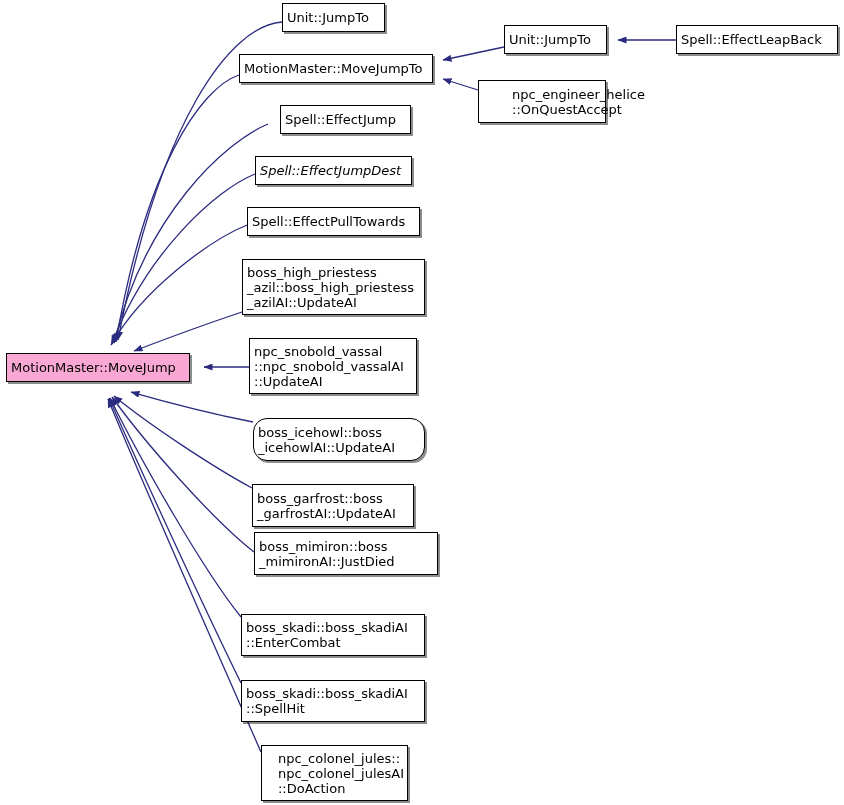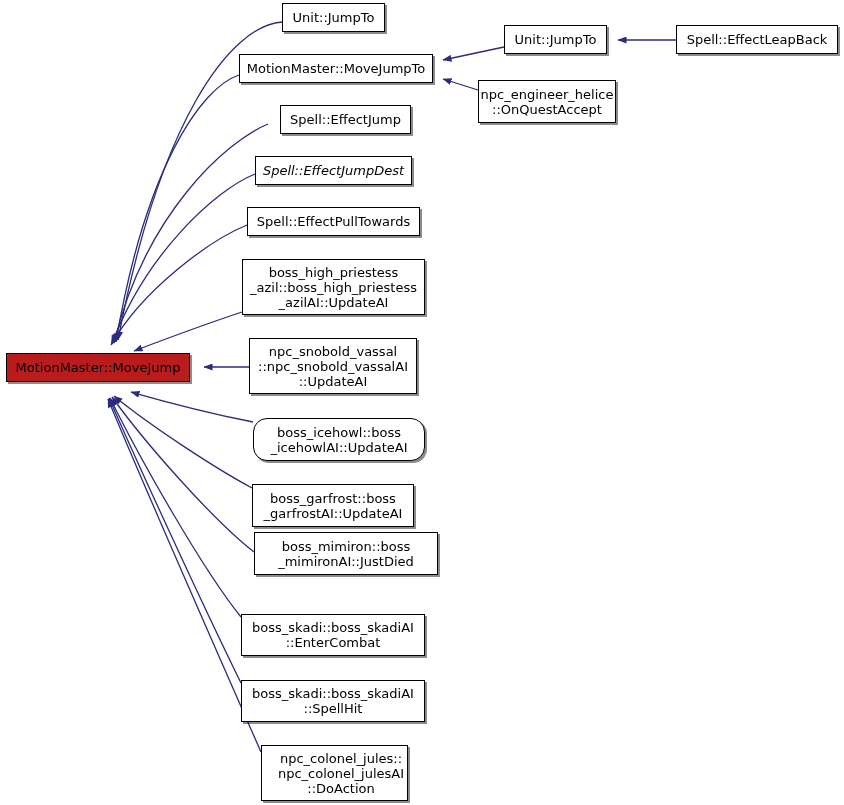--- a/index.html
+++ b/index.html
@@ -31,27 +31,27 @@
     position: absolute;
     box-sizing: border-box;
     border: 1px solid #000000;
     background: #ffffff;
     color: #000000;
     font-size: 13px;
     line-height: 15px;
     display: flex;
     align-items: center;
     justify-content: center;
-    text-align: center;
+    text-align: left;
     white-space: pre-line;
     box-shadow: 2px 2px 0 rgba(0,0,0,0.45);
     z-index: 2;
   }
   .node.current {
-    background: #b91c1c;
+    background: #f9a8d4;
     border: 1px solid #000000;
   }
   .node-label {
     display: block;
     width: 100%;
     padding: 0 4px;
   }
 </style>
 </head>
 <body>
@@ -102,17 +102,17 @@
       <div class="node" style="left: 254px; top: 532px; width: 184px; height: 43px;"><span class="node-label">boss_mimiron::boss
 _mimironAI::JustDied</span></div>
       <div class="node" style="left: 241px; top: 614px; width: 184px; height: 42px;"><span class="node-label">boss_skadi::boss_skadiAI
 ::EnterCombat</span></div>
       <div class="node" style="left: 241px; top: 680px; width: 184px; height: 42px;"><span class="node-label">boss_skadi::boss_skadiAI
 ::SpellHit</span></div>
       <div class="node" style="left: 261px; top: 745px; width: 147px; height: 56px; padding-left: 13px;"><span class="node-label">npc_colonel_jules::
 npc_colonel_julesAI
 ::DoAction</span></div>
       <div class="node" style="left: 504px; top: 25px; width: 103px; height: 29px;"><span class="node-label">Unit::JumpTo</span></div>
-      <div class="node" style="left: 478px; top: 80px; width: 138px; height: 43px;"><span class="node-label">npc_engineer_helice
+      <div class="node" style="left: 478px; top: 80px; width: 128px; height: 43px; padding-left: 33px;"><span class="node-label">npc_engineer_helice
 ::OnQuestAccept</span></div>
       <div class="node" style="left: 676px; top: 25px; width: 162px; height: 29px;"><span class="node-label">Spell::EffectLeapBack</span></div>
     </div>
 </div>
 
 </body></html>

